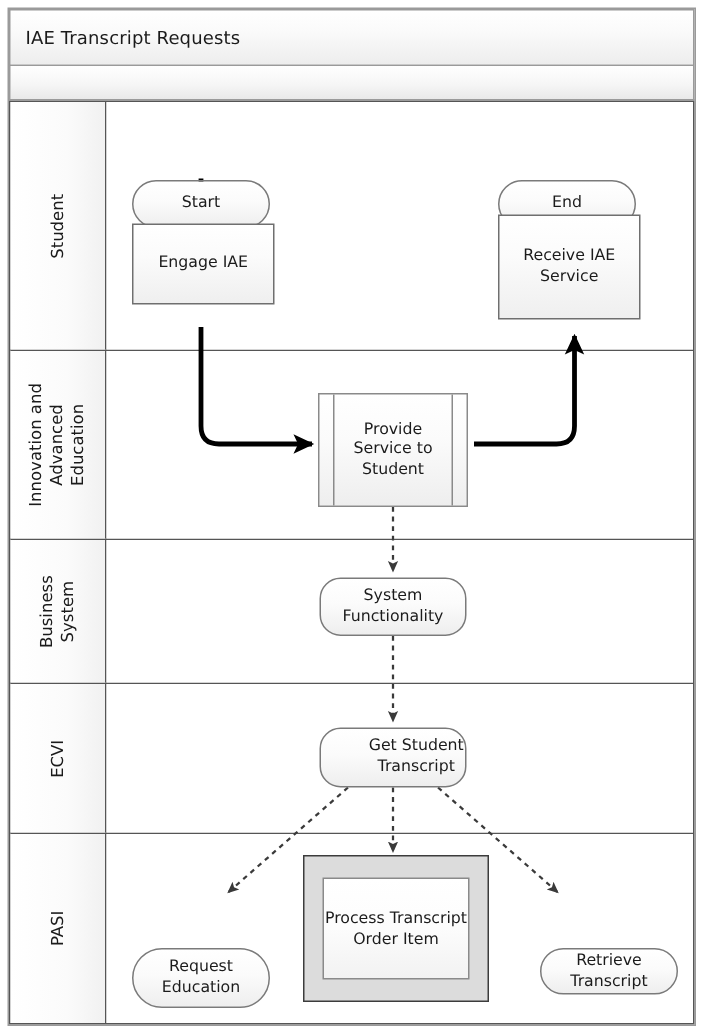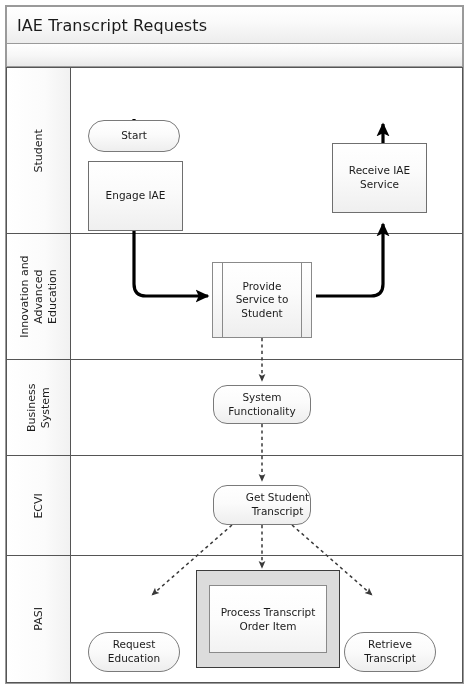--- a/index.html
+++ b/index.html
@@ -42,21 +42,21 @@
     width: 457px;
     height: 38px;
     box-sizing: border-box;
     border: 1px solid #9a9a9a;
     background: linear-gradient(to bottom, #ffffff 0%, #fafafa 40%, #ededed 100%);
     display: flex;
     align-items: center;
     padding-left: 10px;
   }
   .title-text {
-    font-size: 16px;
+    font-size: 12px;
     color: #1b1b1b;
     letter-spacing: 0.1px;
   }
 
   
   .header-band {
     position: absolute;
     left: 6px;
     top: 44px;
     width: 457px;
@@ -288,22 +288,25 @@
       <line x1="262" y1="525" x2="262" y2="568" marker-end="url(#arrow-dashed)"></line>
 
       <line x1="292" y1="525" x2="372" y2="595" marker-end="url(#arrow-dashed)"></line>
     </g>
   </svg>
 
   <div class="shape shape-terminator" style="left:88px; top:87px; width:92px; height:32px;">
     <span>Start</span>
   </div>
 
-
-  <div class="shape shape-process" style="left:88px; top:149px; width:95px; height:70px;margin-top:12px;">
+  <div class="shape shape-terminator" style="left:332px; top:87px; width:92px; height:32px;">
+    <span>End</span>
+  </div>
+
+  <div class="shape shape-process" style="left:88px; top:149px; width:95px; height:54px;">
     <span class="nl">Engage IAE</span>
   </div>
 
   <div class="shape shape-process" style="left:332px; top:143px; width:95px; height:70px;">
     <span class="nl" style="white-space: pre;">Receive IAE
 Service</span>
   </div>
 
   <div class="shape shape-predefined" style="left:212px; top:262px; width:100px; height:76px;">
     <span class="nl" style="white-space: pre;">Provide
@@ -319,25 +322,25 @@
   <div class="shape shape-roundrect" style="left:213px; top:485px; width:98px; height:40px;padding-left:31px;">
     <span class="nl" style="white-space: pre;">Get Student
 Transcript</span>
   </div>
 
   <div class="shape shape-terminator" style="left:88px; top:599px; width:92px; height:40px;">
     <span class="nl" style="white-space: pre;">Request
 Education</span>
   </div>
 
-  <div class="shape shape-nested" style="left:196px; top:570px; width:144px; height:98px;">
+  <div class="shape shape-nested" style="left:202px; top:570px; width:124px; height:98px;">
     <div class="shape-nested-inner">
       <span class="nl" style="white-space: pre;">Process Transcript
 Order Item</span>
     </div>
   </div>
 
-  <div class="shape shape-terminator" style="left:344px; top:599px; width:92px; height:40px;">
+  <div class="shape shape-terminator" style="left:360px; top:599px; width:92px; height:31px;">
     <span class="nl" style="white-space: pre;">Retrieve
 Transcript</span>
   </div>
 
 </div>
 
 </body></html>

